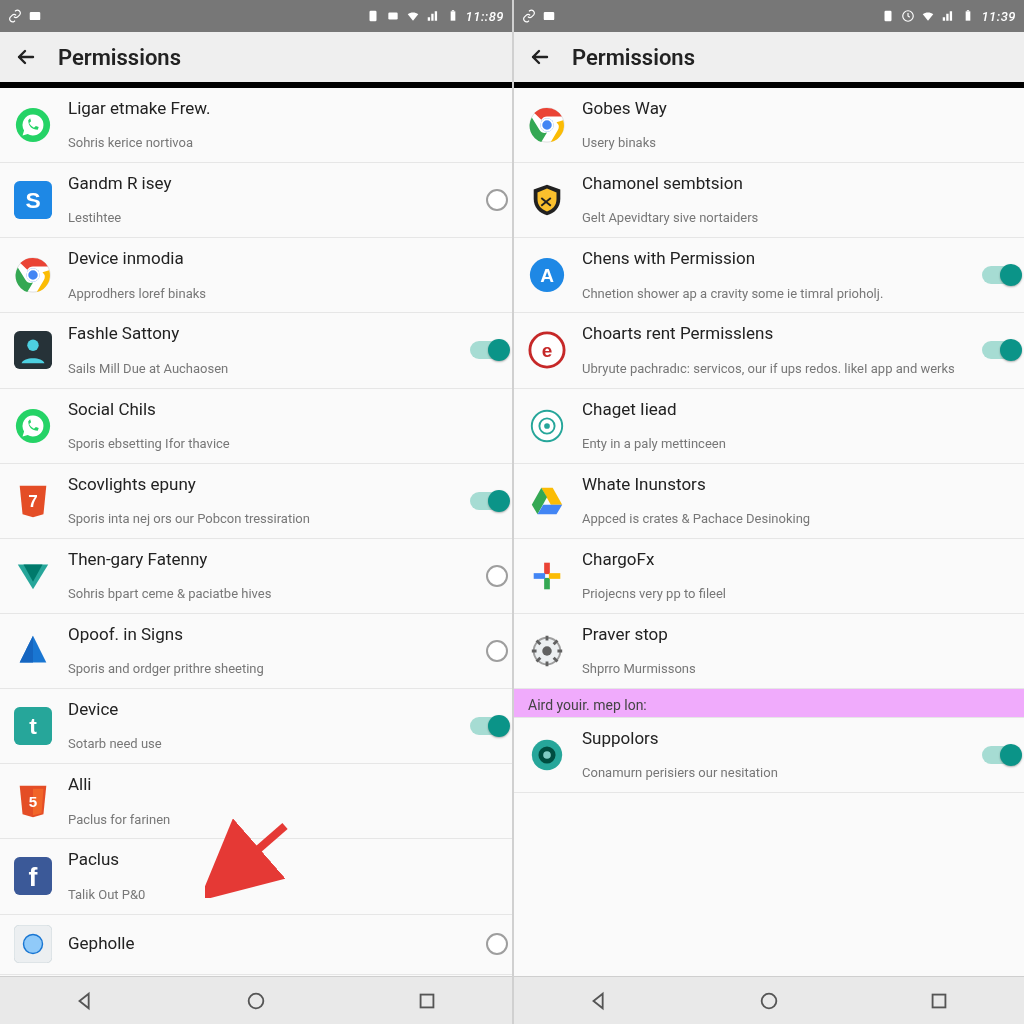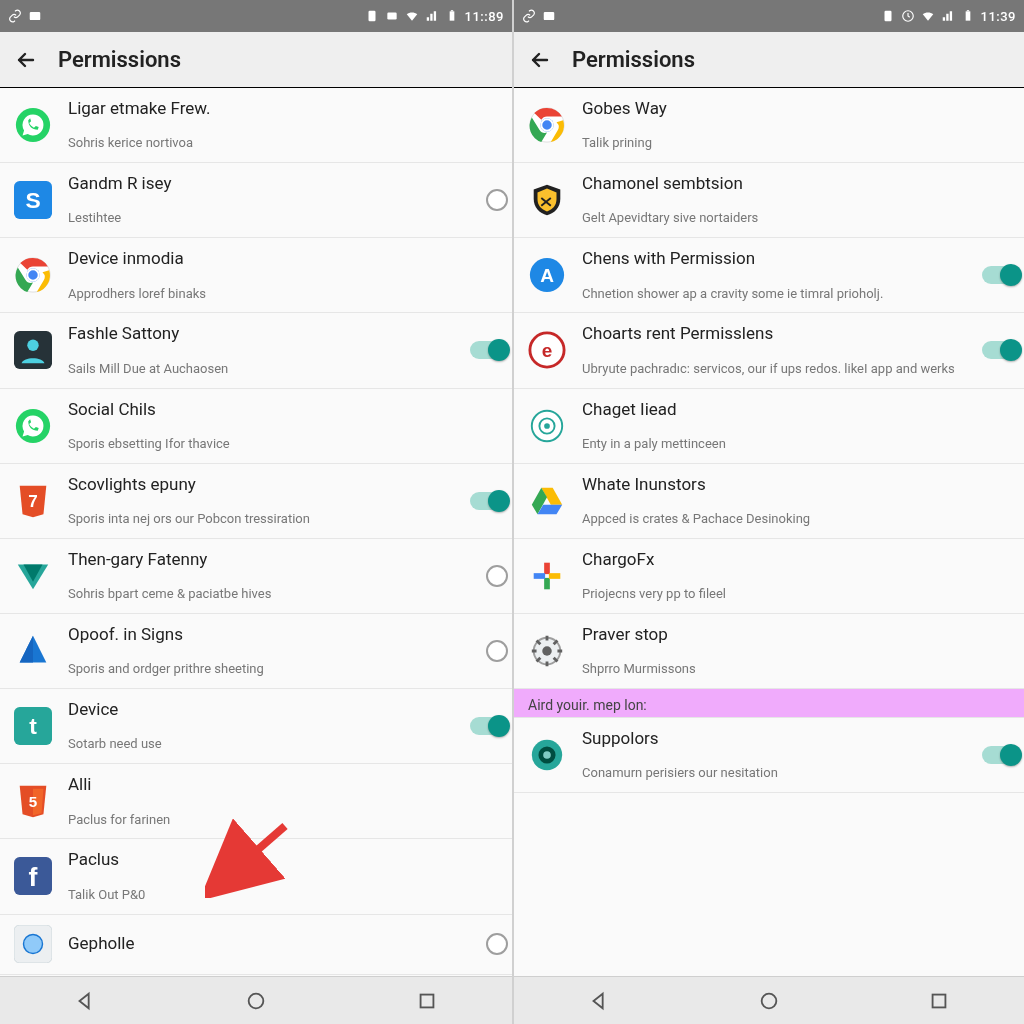--- a/index.html
+++ b/index.html
@@ -2,28 +2,28 @@
 <html><head>
 <meta charset="utf-8">
 <style>
   * { box-sizing: border-box; margin: 0; padding: 0; }
   html, body { width: 1024px; height: 1024px; overflow: hidden; font-family: Roboto, "Helvetica Neue", Arial, sans-serif; background: #fff; }
   .wrap { display: flex; width: 1024px; height: 1024px; }
   .phone { width: 512px; height: 1024px; display: flex; flex-direction: column; position: relative; background: #f5f5f5; }
   .phone + .phone { border-left: 2px solid #d0d0d0; }
 
   
-  .status { height: 28px; background: #777; color: #fff; display: flex; align-items: center; justify-content: space-between; padding: 16px 8px; font-size: 13px; }
+  .status { height: 28px; background: #777; color: #fff; display: flex; align-items: center; justify-content: space-between; padding: 16px 8px; font-size: 13px; font-style: italic; }
   .status .left, .status .right { display: flex; align-items: center; gap: 6px; }
   .status .clock { font-weight: 500; letter-spacing: .5px; }
   .sicon { width: 14px; height: 14px; display: inline-flex; align-items: center; justify-content: center; }
   .sicon svg { width: 14px; height: 14px; fill: #fff; }
 
   
-  .header { height: 56px; background: #efefef; border-bottom: 1px solid #000000; display:flex; align-items:center; padding: 0 12px; gap: 18px; }
+  .header { height: 56px; background: #efefef; border-bottom: 6px solid #000000; display:flex; align-items:center; padding: 0 12px; gap: 18px; }
   .header .back { width: 28px; height: 28px; display:inline-flex; align-items:center; justify-content:center; cursor:pointer; }
   .header .back svg { width: 24px; height: 24px; stroke:#222; stroke-width:2.4; fill:none; stroke-linecap:round; stroke-linejoin:round; }
   .header h1 { font-size: 22px; font-weight: 600; color:#222; }
 
   
   .list { flex:1; overflow:hidden; background:#fafafa; position:relative; }
   .row { display:flex; align-items:center; padding: 10px 4px 10px 14px; border-bottom:1px solid #e6e6e6; background:#fafafa; position:relative; min-height:60px; }
   .row .ic { width:38px; height:38px; flex:0 0 38px; margin-right:16px; border-radius:6px; display:flex; align-items:center; justify-content:center; font-weight:700; color:#fff; font-size:20px; }
   .row .txt { flex:1; min-width:0; }
   .row .ttl { font-size:17px; color:#222; line-height:1.25; }
@@ -391,21 +391,21 @@
               <circle cx="20" cy="20" r="7" fill="#4285F4"></circle>
               <path d="M20 2a18 18 0 0 1 15.6 9H20v0a7 7 0 0 0-6 3.5L6.6 7.4A18 18 0 0 1 20 2z" fill="#EA4335"></path>
               <path d="M37 15a18 18 0 0 1-13 23l7-12a7 7 0 0 0-1-9z" fill="#FBBC05"></path>
               <path d="M4 12l8 13a7 7 0 0 0 8 3l-6 10A18 18 0 0 1 4 12z" fill="#34A853"></path>
               <circle cx="20" cy="20" r="6" fill="#4285F4"></circle>
               <circle cx="20" cy="20" r="6" fill="none" stroke="#fff" stroke-width="2"></circle>
             </svg>
           </span>
           <span class="txt">
             <div class="ttl">Gobes Way</div>
-            <div class="sub">Talik prining</div>
+            <div class="sub">Usery binaks</div>
           </span>
           <span class="ctrl"></span>
         </div>
         <div class="row">
           <span class="ic">
             <svg viewBox="0 0 40 40">
               <path d="M20 4l14 5v10c0 9-6 15-14 17C12 34 6 28 6 19V9z" fill="#212121"></path>
               <path d="M20 8l10 4v7c0 7-4 11-10 13-6-2-10-6-10-13v-7z" fill="#fbc02d"></path>
               <path d="M14 18l10 8m0-8l-10 8" stroke="#212121" stroke-width="2"></path>
             </svg>

